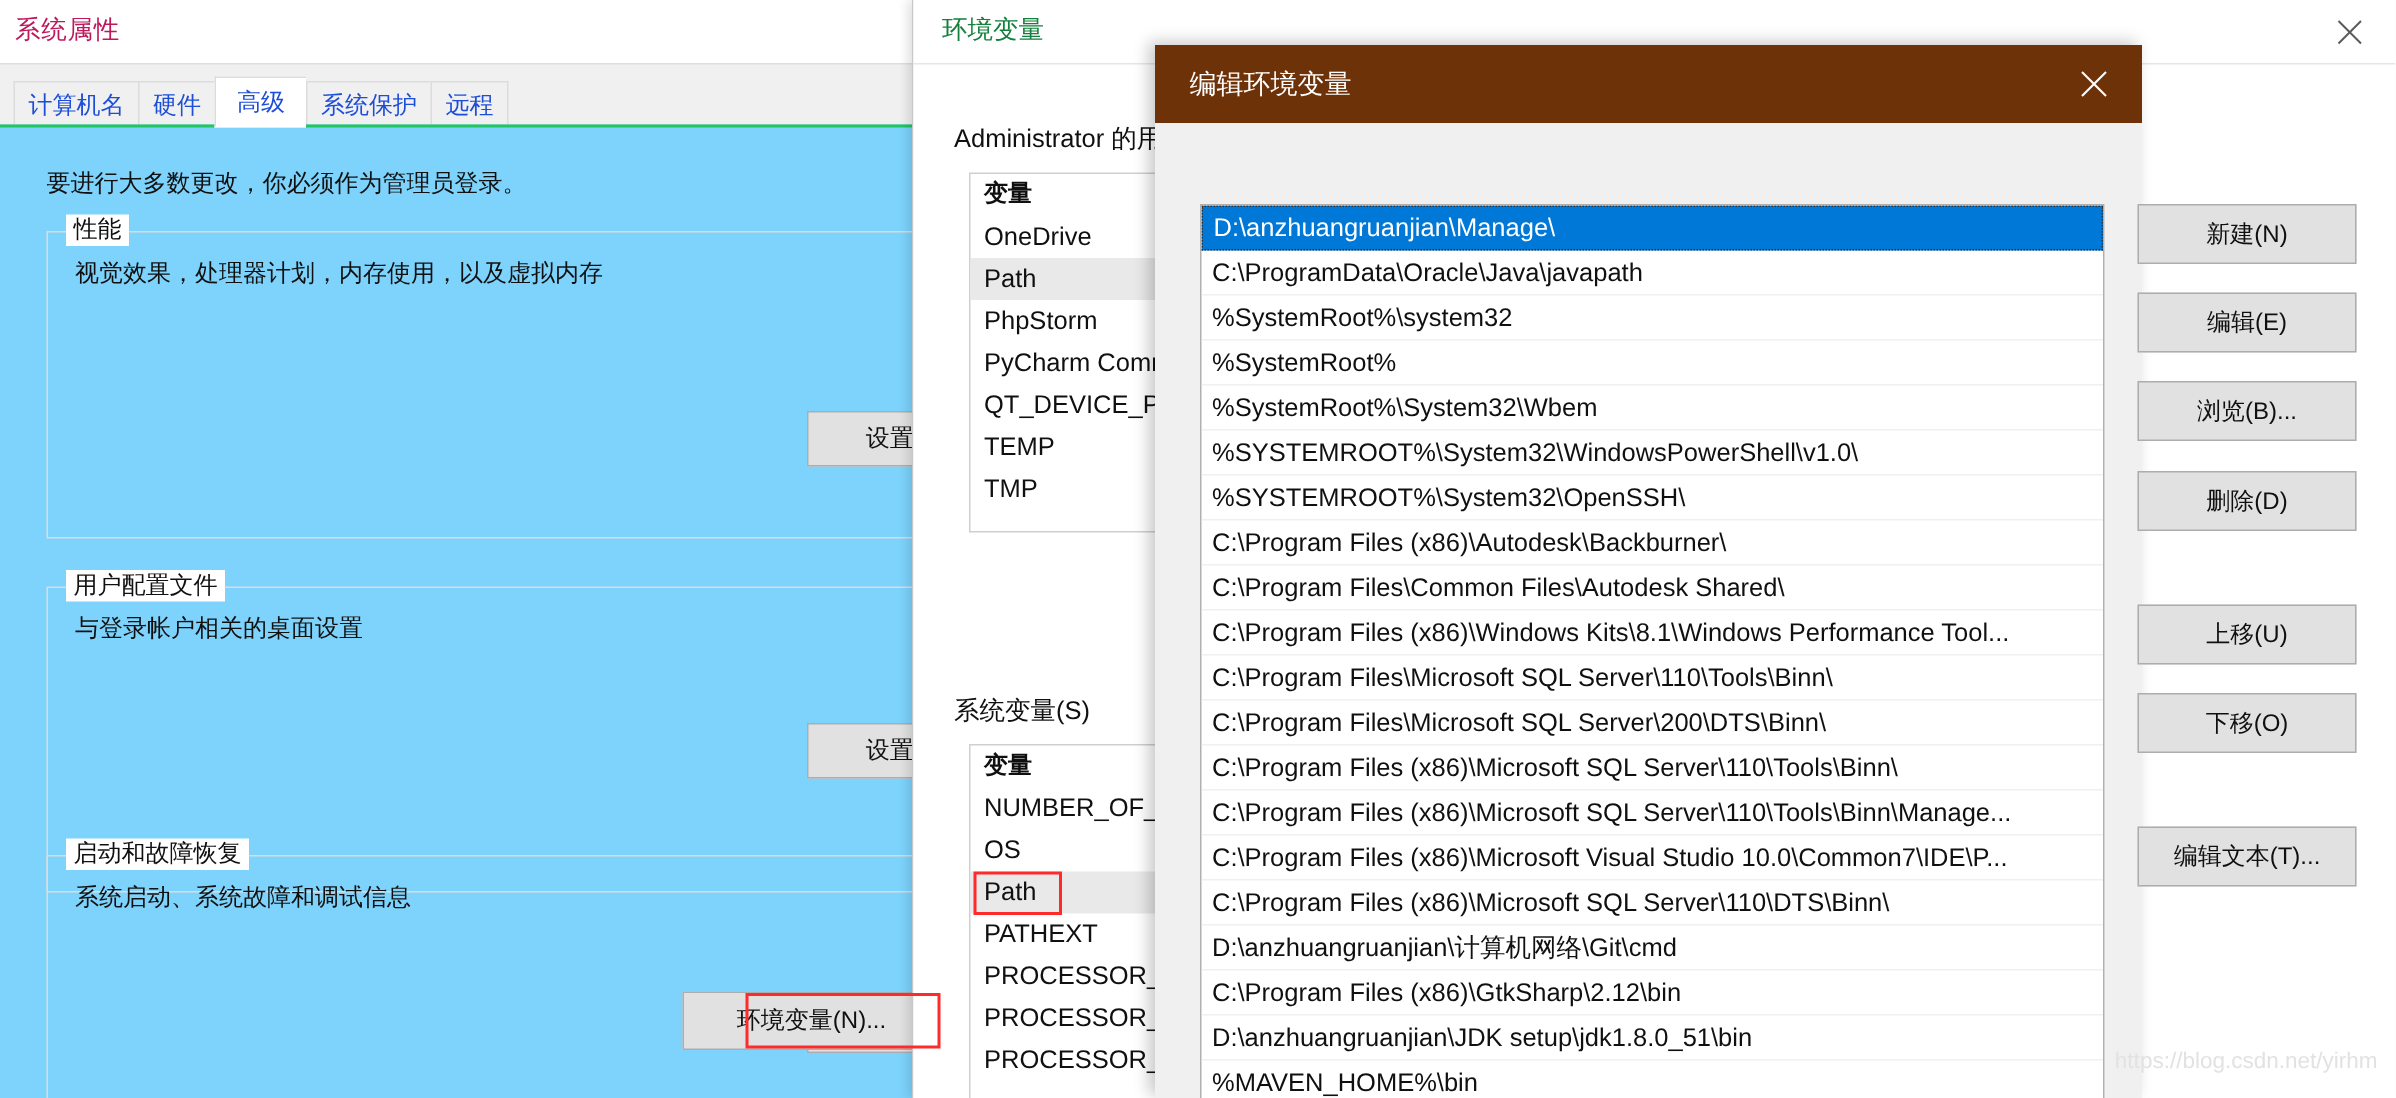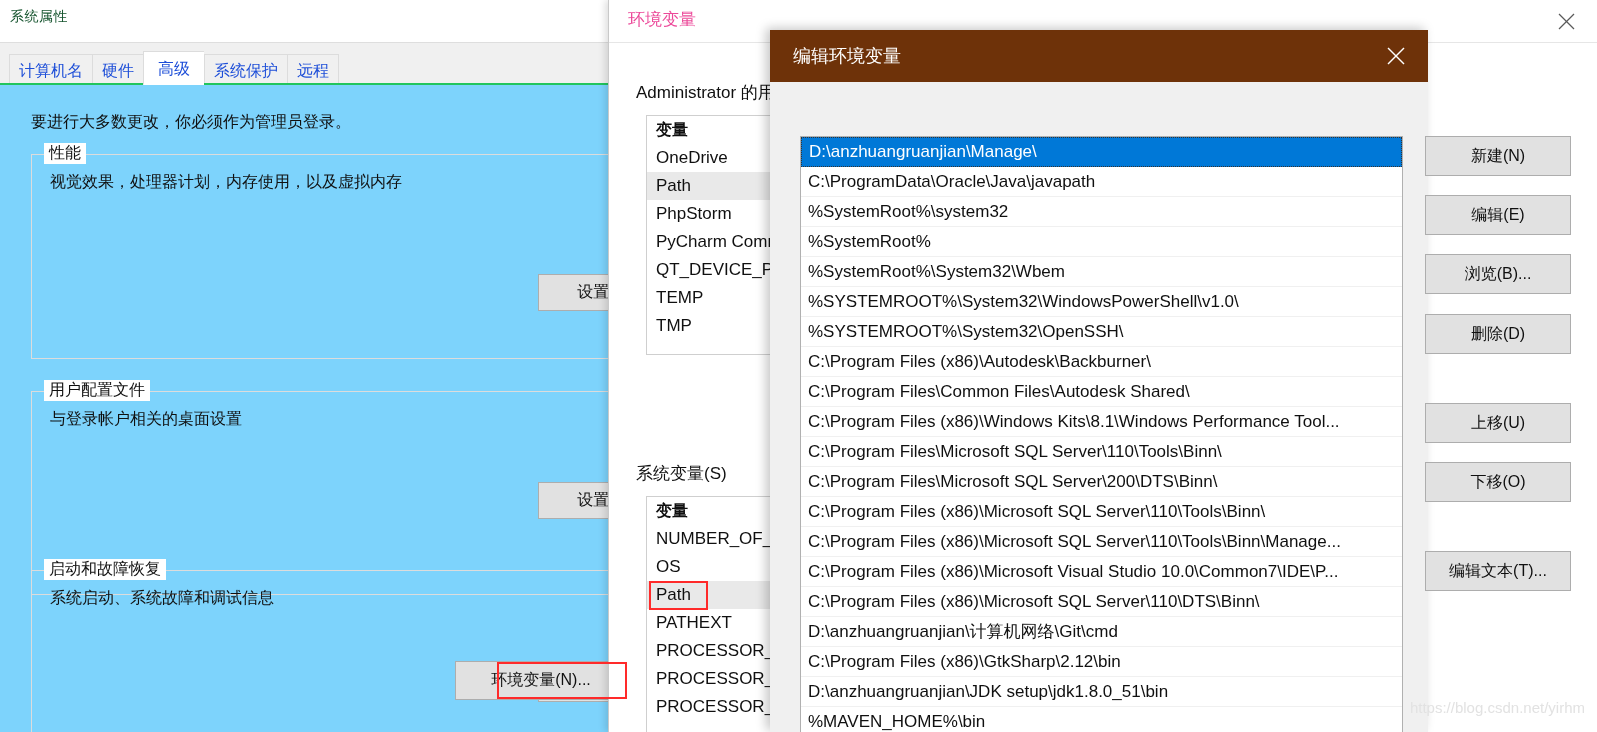--- a/index.html
+++ b/index.html
@@ -16,21 +16,21 @@
     position: absolute; left: 0; top: 0; width: 616px; height: 732px;
     background: #ffffff;
     box-sizing: border-box;
   }
   .sp-titlebar {
     position: absolute; left: 0; top: 0; width: 616px; height: 42px;
     background: #ffffff;
   }
   .sp-title {
     position: absolute; left: 10px; top: 8px;
-    font-size: 14px; color: #14532d; letter-spacing: .5px;
+    font-size: 17px; color: #be185d; letter-spacing: .5px;
   }
   .sp-tabstrip {
     position: absolute; left: 0; top: 42px; width: 616px; height: 42px;
     background: #f0f0f0;
     border-top: 1px solid #dedede;
   }
   .sp-tabs {
     position: absolute; left: 9px; top: 9px; height: 33px;
     display: flex; align-items: flex-end;
   }
@@ -99,21 +99,21 @@
     border-left: 1px solid #c9c9c9;
     box-sizing: border-box;
     box-shadow: -3px 0 7px rgba(0,0,0,.13);
   }
   .ev-titlebar {
     position: absolute; left: 0; top: 0; width: 100%; height: 42px;
     background: #ffffff;
   }
   .ev-title {
     position: absolute; left: 19px; top: 8px;
-    font-size: 17px; color: #ec4899;
+    font-size: 17px; color: #15803d;
   }
   .ev-close {
     position: absolute; right: 0; top: 0; width: 62px; height: 42px;
     display: flex; align-items: center; justify-content: center;
     color: #5a5a5a; font-size: 19px;
   }
   .ev-body {
     position: absolute; left: 0; top: 42px; width: 100%; height: 690px;
     background: #ffffff;
     border-top: 1px solid #e6e6e6;

